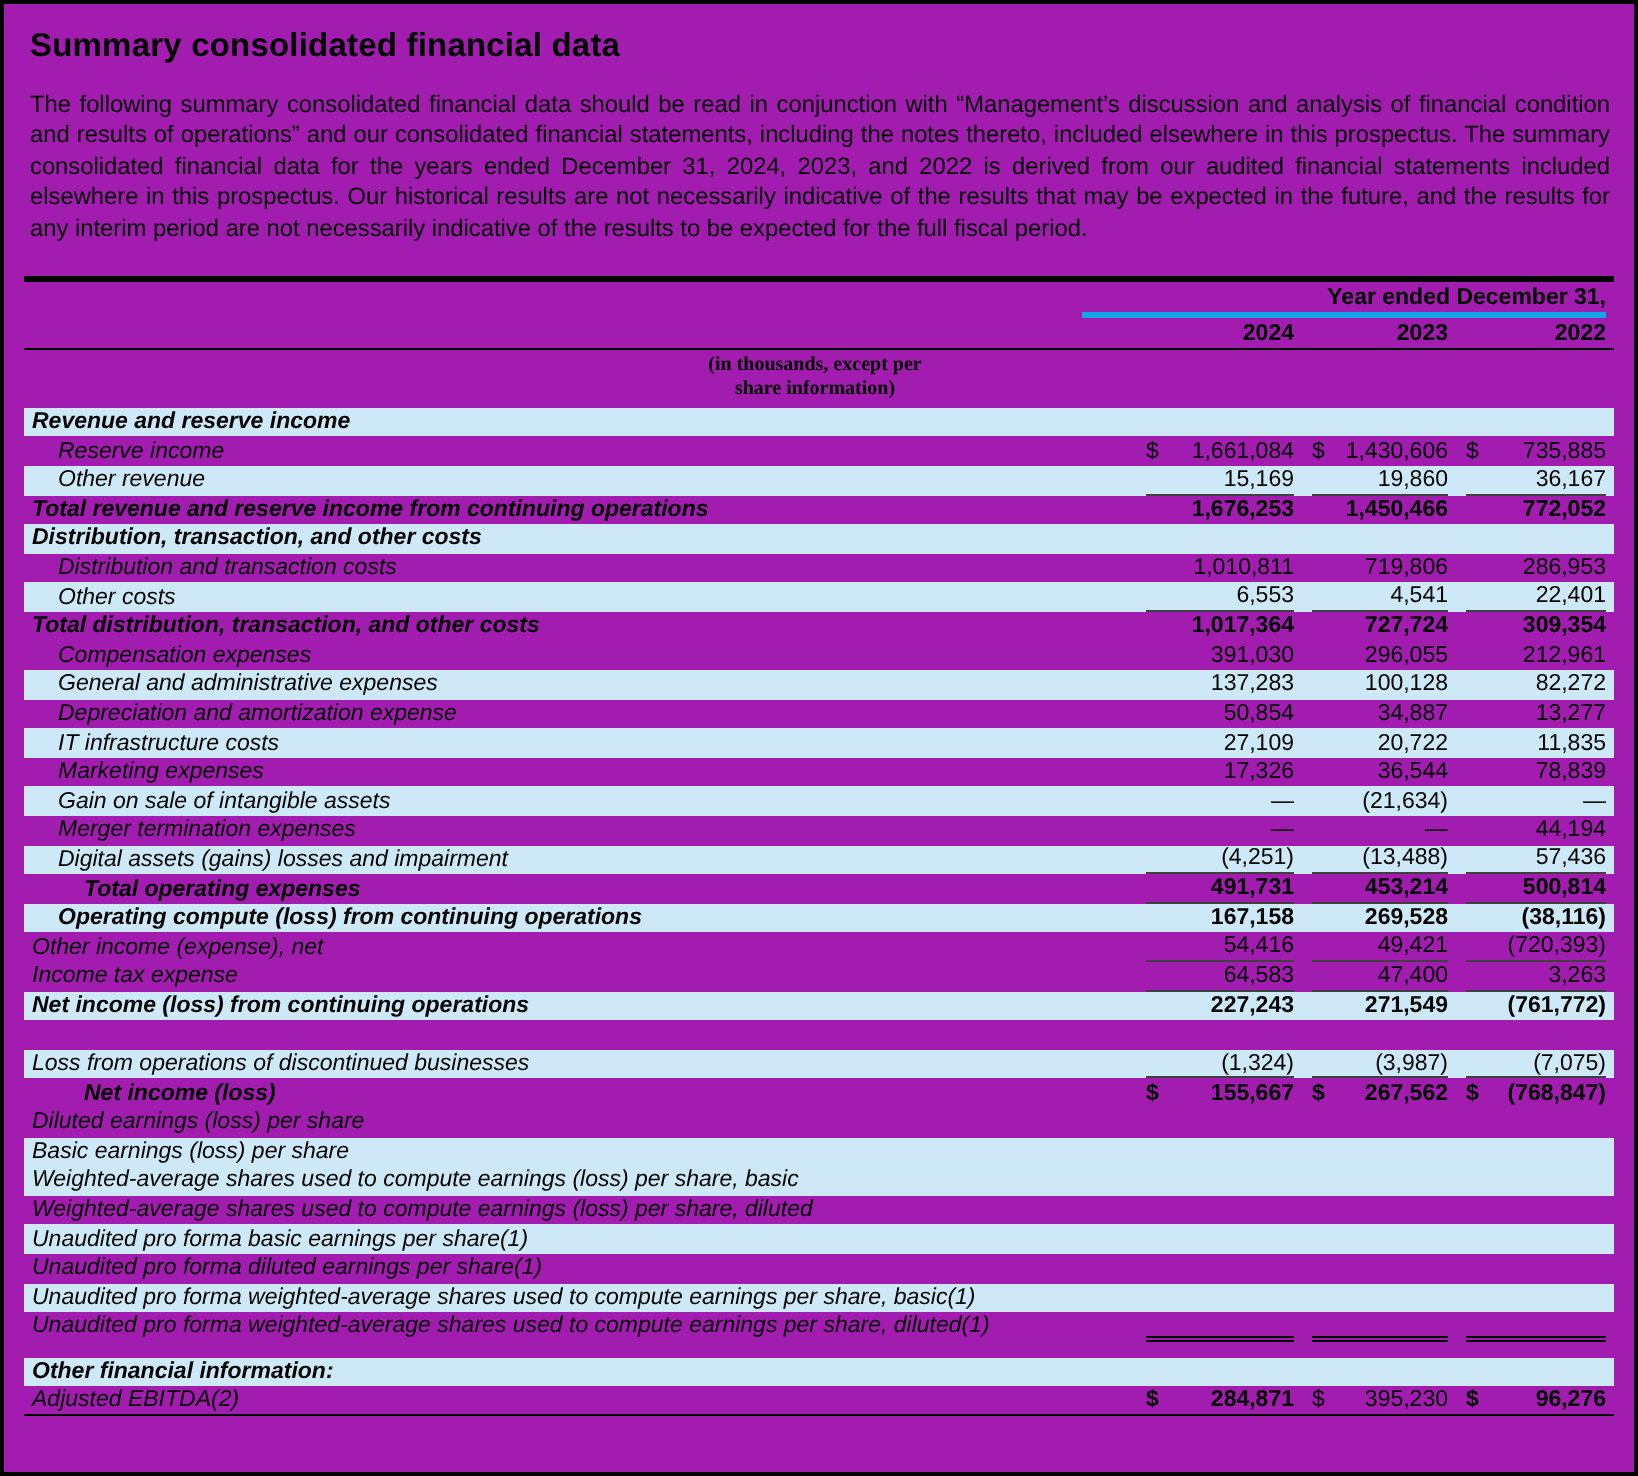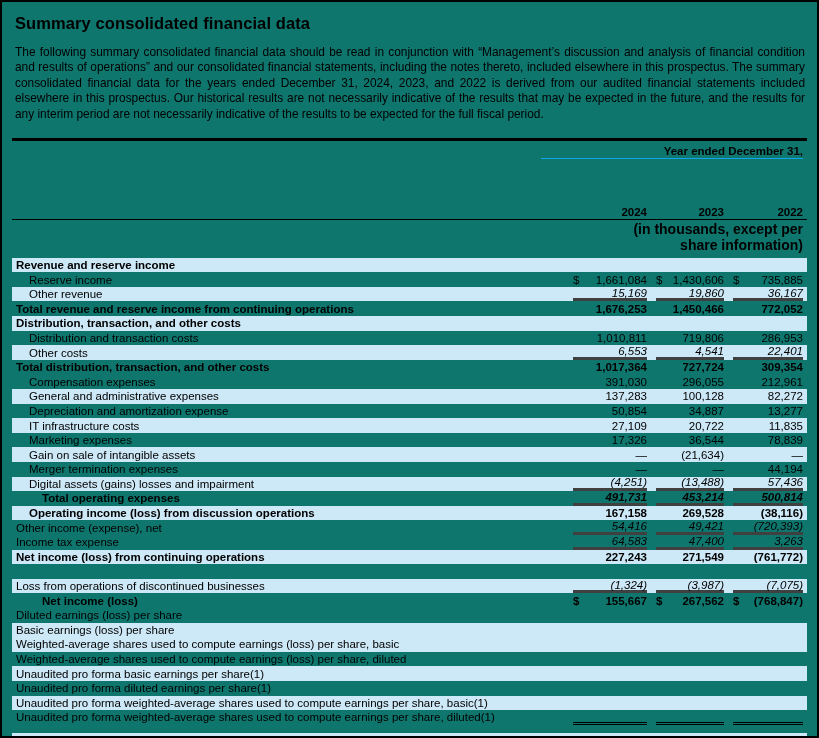--- a/index.html
+++ b/index.html
@@ -1,51 +1,51 @@
 <!DOCTYPE html>
 <html><head>
 <meta charset="utf-8">
 <style>
   html,body{margin:0;padding:0;background:#e8e8e8;}
   *{box-sizing:border-box;}
   .page{
-    width:819px;height:738px;background:#0f766e;border:2px solid #000;
+    width:819px;height:738px;background:#a21caf;border:2px solid #000;
     font-family:"Liberation Sans", sans-serif;color:#000;
     padding:8px 9px 6px 9px;overflow:hidden;position:relative;
   }
   .title{font-size:16.5px;font-weight:bold;margin:4px 0 12px 4px;letter-spacing:.1px;}
   .intro{font-size:11.9px;line-height:1.3;text-align:justify;margin:0 3px 16px 4px;}
   
   .fin-table{margin:0 1px;}
   .thick-rule{border-top:3px solid #000;margin-bottom:3px;}
   .hdr-row1{display:flex;height:15px;align-items:flex-end;padding-right:4px;}
   .yed{margin-left:auto;width:262px;text-align:right;font-weight:bold;font-size:11.5px;
-       border-bottom:1px solid #0ea5e9;padding-bottom:1px;}
-  .hdr-row2{display:flex;height:15px;align-items:center;padding-right:4px;font-weight:bold;font-size:11.5px;margin-top:45px;}
+       border-bottom:3px solid #0ea5e9;padding-bottom:1px;}
+  .hdr-row2{display:flex;height:15px;align-items:center;padding-right:4px;font-weight:bold;font-size:11.5px;}
   .hdr-rule{border-top:1px solid #000;}
-  .units{text-align:right;font-weight:bold;font-size:14px;line-height:1.12;
-         padding:2px 4px 4px 0;}
+  .units{text-align:center;font-weight:bold;font-size:10px;line-height:1.12;
+         padding:2px 4px 4px 0;font-family:Liberation Serif, serif;}
   .labspace{flex:1;}
   .yr{text-align:right;}
   .col0{width:74px;margin-left:6px;}
   .col1{width:68px;margin-left:9px;}
   .col2{width:70px;margin-left:9px;}
   
   .trow{display:flex;height:14.6px;align-items:center;font-size:11.5px;padding-right:4px;}
   .trow.stripe{background:#cde8f6;}
   .trow.bold{font-weight:bold;}
   .trow.last{border-bottom:1.5px solid #000;}
-  .lab{flex:1;white-space:nowrap;overflow:hidden;}
+  .lab{flex:1;white-space:nowrap;overflow:hidden;font-style:italic;}
   .ind0{padding-left:4px;}
   .ind1{padding-left:17px;}
   .ind2{padding-left:30px;}
   .val{display:flex;justify-content:flex-end;align-items:center;height:100%;
        white-space:nowrap;}
   .val .cur{margin-right:auto;}
-  .rule-single{border-bottom:3px solid #404040;font-style:italic;}
+  .rule-single{border-bottom:1px solid #404040;}
   .rule-double{border-bottom:3px double #000;}
   .vb{font-weight:bold;}
   .spacer{height:8px;}
 </style>
 </head>
 <body>
 
 <div class="page">
   <div class="title">Summary consolidated financial data</div>
   <div class="intro">The following summary consolidated financial data should be read in conjunction with “Management’s discussion and analysis of financial condition and results of operations” and our consolidated financial statements, including the notes thereto, included elsewhere in this prospectus. The summary consolidated financial data for the years ended December 31, 2024, 2023, and 2022 is derived from our audited financial statements included elsewhere in this prospectus. Our historical results are not necessarily indicative of the results that may be expected in the future, and the results for any interim period are not necessarily indicative of the results to be expected for the full fiscal period.</div>
@@ -273,21 +273,21 @@
             <span class="num">491,731</span>
           </div>
           <div class="val col1 rule-single">
             <span class="num">453,214</span>
           </div>
           <div class="val col2 rule-single">
             <span class="num">500,814</span>
           </div>
         </div>
         <div class="trow stripe bold">
-          <div class="lab ind1">Operating income (loss) from discussion operations</div>
+          <div class="lab ind1">Operating compute (loss) from continuing operations</div>
           <div class="val col0">
             <span class="num">167,158</span>
           </div>
           <div class="val col1">
             <span class="num">269,528</span>
           </div>
           <div class="val col2">
             <span class="num">(38,116)</span>
           </div>
         </div>

